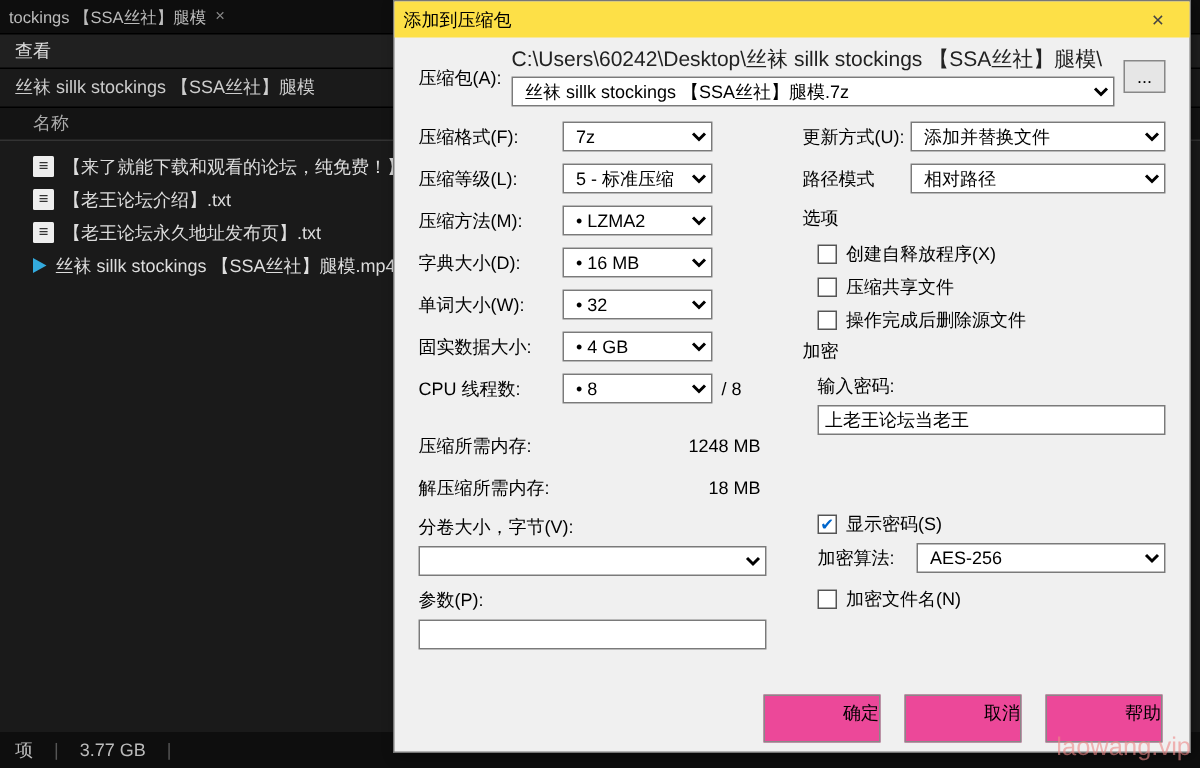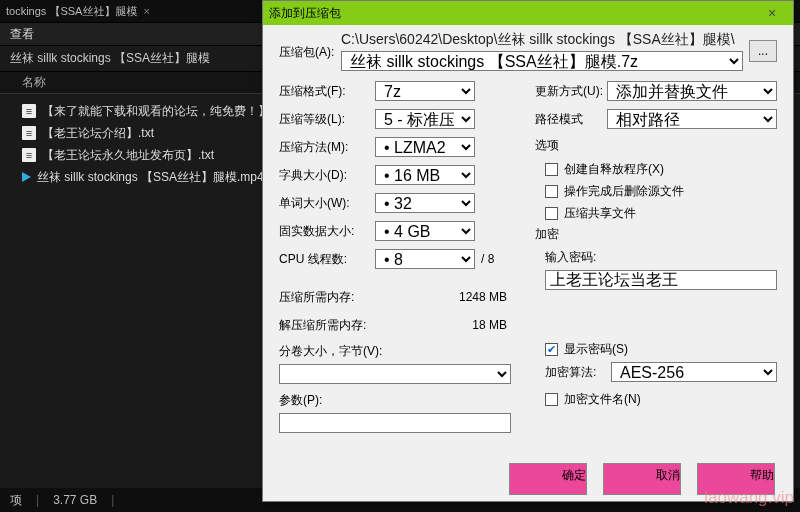--- a/index.html
+++ b/index.html
@@ -21,30 +21,30 @@
   #bg .row .ico.txt { background:#eee; color:#333; border-radius:1px; }
   #bg .row .ico.play { width:0;height:0;border-left:9px solid #3ad; border-top:5px solid transparent; border-bottom:5px solid transparent; }
   #bg .statusbar { position:absolute; left:0; right:0; bottom:0; height:24px; background:#0e0e0e; display:flex; align-items:center; padding:0 10px; color:#bbb; gap:14px;}
   #bg .statusbar .sep{color:#555;}
   
   
   #desk { position:absolute; left:0; right:0; bottom:0; height:28px; background:linear-gradient(90deg,#06d,#0bd,#0c7,#cf0,#f0c,#25f,#0dd); z-index:-1;}
   
   
   #dlg { position:absolute; left:262px; top:0; width:532px; height:502px; background:#f0f0f0; border:1px solid #777; box-shadow:2px 2px 8px rgba(0,0,0,.4); color:#000; display:flex; flex-direction:column;}
-  #dlg .titlebar { height:24px; background:#84cc16; display:flex; align-items:center; padding:0 6px; font-size:12px; }
+  #dlg .titlebar { height:24px; background:#fde047; display:flex; align-items:center; padding:0 6px; font-size:12px; }
   #dlg .titlebar .t { flex:1; }
   #dlg .titlebar .x { width:30px; text-align:center; color:#444; font-size:14px; }
   #dlg .body { flex:1; padding:6px 16px 0 16px; position:relative;}
   
   .pathrow { display:flex; align-items:center; gap:6px; margin-bottom:2px;}
   .pathrow .lbl { width:56px; padding-top:2px;}
   .pathrow .col { flex:1; }
   .pathrow .pathtxt { font-size:14px; color:#222; margin-bottom:2px; white-space:nowrap; overflow:hidden; text-overflow:ellipsis;}
-  .combo, select, input[type=text] { height:20px; border:1px solid #7a7a7a; background:#fff; font-size:16px; padding:0 4px; }
+  .combo, select, input[type=text] { height:20px; border:1px solid #7a7a7a; background:#fff; font-size:12px; padding:0 4px; }
   .pathrow select { width:100%; }
   .browsebtn { width:28px; height:22px; border:1px solid #888; background:#e6e6e6; text-align:center; line-height:20px;}
   
   .twocol { display:flex; gap:24px; margin-top:10px;}
   .leftcol { width:232px; }
   .rightcol { flex:1; }
   
   .frow { display:flex; align-items:center; margin-bottom:8px; height:20px;}
   .frow .lbl { width:96px; }
   .frow select { width:100px; }
@@ -183,25 +183,25 @@
             <select style="flex:1"><option>相对路径</option></select>
           </div>
 
         <div class="sectitle">选项</div>
         <div class="chk">
             <span class="box"></span>
             <span>创建自释放程序(X)</span>
           </div>
         <div class="chk">
             <span class="box"></span>
+            <span>压缩共享文件</span>
+          </div>
+        <div class="chk">
+            <span class="box"></span>
             <span>操作完成后删除源文件</span>
-          </div>
-        <div class="chk">
-            <span class="box"></span>
-            <span>压缩共享文件</span>
           </div>
 
         <div class="sectitle" style="">加密</div>
         <div style="margin-left:10px">
           <div>输入密码:</div>
           <input type="text" style="width: 100%; margin: 4px 0px 6px;" value="上老王论坛当老王">
         </div>
         <div style="height:40px"></div>
         <div class="chk">
             <span class="box">✔</span>

